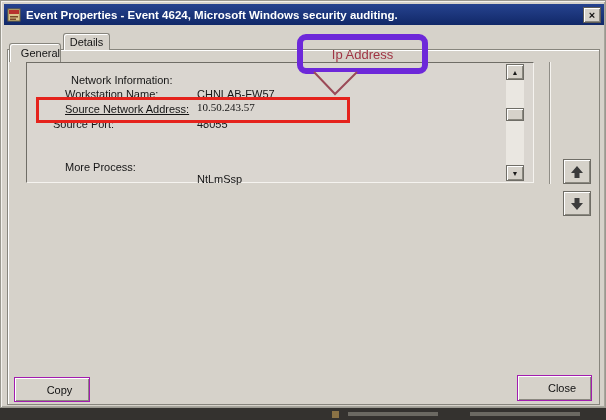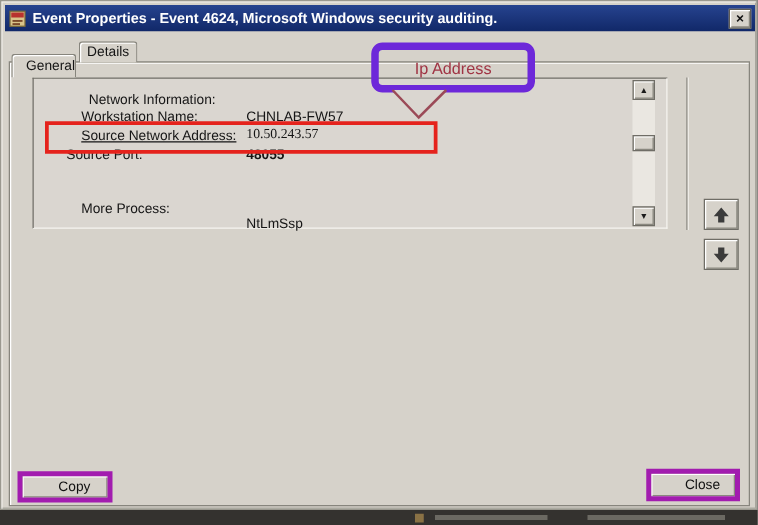--- a/index.html
+++ b/index.html
@@ -91,21 +91,21 @@
     display:flex; align-items:center; justify-content:center;
     color:#a03444; font-weight:normal; font-size:13px; background:transparent;
   }
   .callout-tail { position:absolute; left:303px; top:70px; z-index:7; }
   .detail-label { position:absolute; white-space:nowrap; }
   .detail-value { position:absolute; white-space:nowrap; }
   .col-l-label { left:23px; }  .col-l-value { left:130px; }
   .col-r-label { left:282px; } .col-r-value { left:388px; }
   .link { color:#2626cc; text-decoration:underline; cursor:pointer; }
   .push-btn {
-    position:absolute; background:#d6d2ca; border:4px solid #a21caf;
+    position:absolute; background:#d6d2ca; border:1px solid #a21caf;
     box-shadow: inset 1px 1px 0 #ffffff, inset -1px -1px 0 #8a887f;
     display:flex; align-items:center; justify-content:center;
     font-size:11px; color:#111; z-index:3;padding-left:15px;
   }
   .btn-copy  { left:13px;  top:376px; width:76px; height:25px; }
   .btn-close { left:516px; top:374px; width:75px; height:26px; }
   .taskbar {
     position:absolute; left:0; top:408px; width:606px; height:12px;
     background:#34322f;
   }
@@ -133,21 +133,21 @@
     <div class="tab tab-general">General</div>
     <div class="tab tab-details">Details</div>
 
     <div class="content-box">
       <span class="cline" style="left:4px;  top:11px;margin-left:40px;">Network Information:</span>
       <span class="cline" style="left:38px; top:25px;">Workstation Name:</span>
       <span class="cval" style="left:170px;top:25px;">CHNLAB-FW57</span>
       <span class="cline" style="left:38px; top:40px;text-decoration:underline;">Source Network Address:</span>
       <span class="cval" style="left:170px;top:38px;font-family:Liberation Serif, serif;">10.50.243.57</span>
       <span class="cline" style="left:26px; top:55px;">Source Port:</span>
-      <span class="cval" style="left:170px;top:55px;font-weight:bold;">48055</span>
+      <span class="cval" style="left:170px;top:55px;">48055</span>
       <span class="cline" style="left:38px; top:98px;">More Process:</span>
       <span class="cval" style="left:170px;top:98px;margin-top:12px;">NtLmSsp</span>
     </div>
 
     <div class="scrollbar">
       <div class="sb-btn sb-up">▲</div>
       <div class="sb-thumb"></div>
       <div class="sb-btn sb-down">▼</div>
     </div>
 

